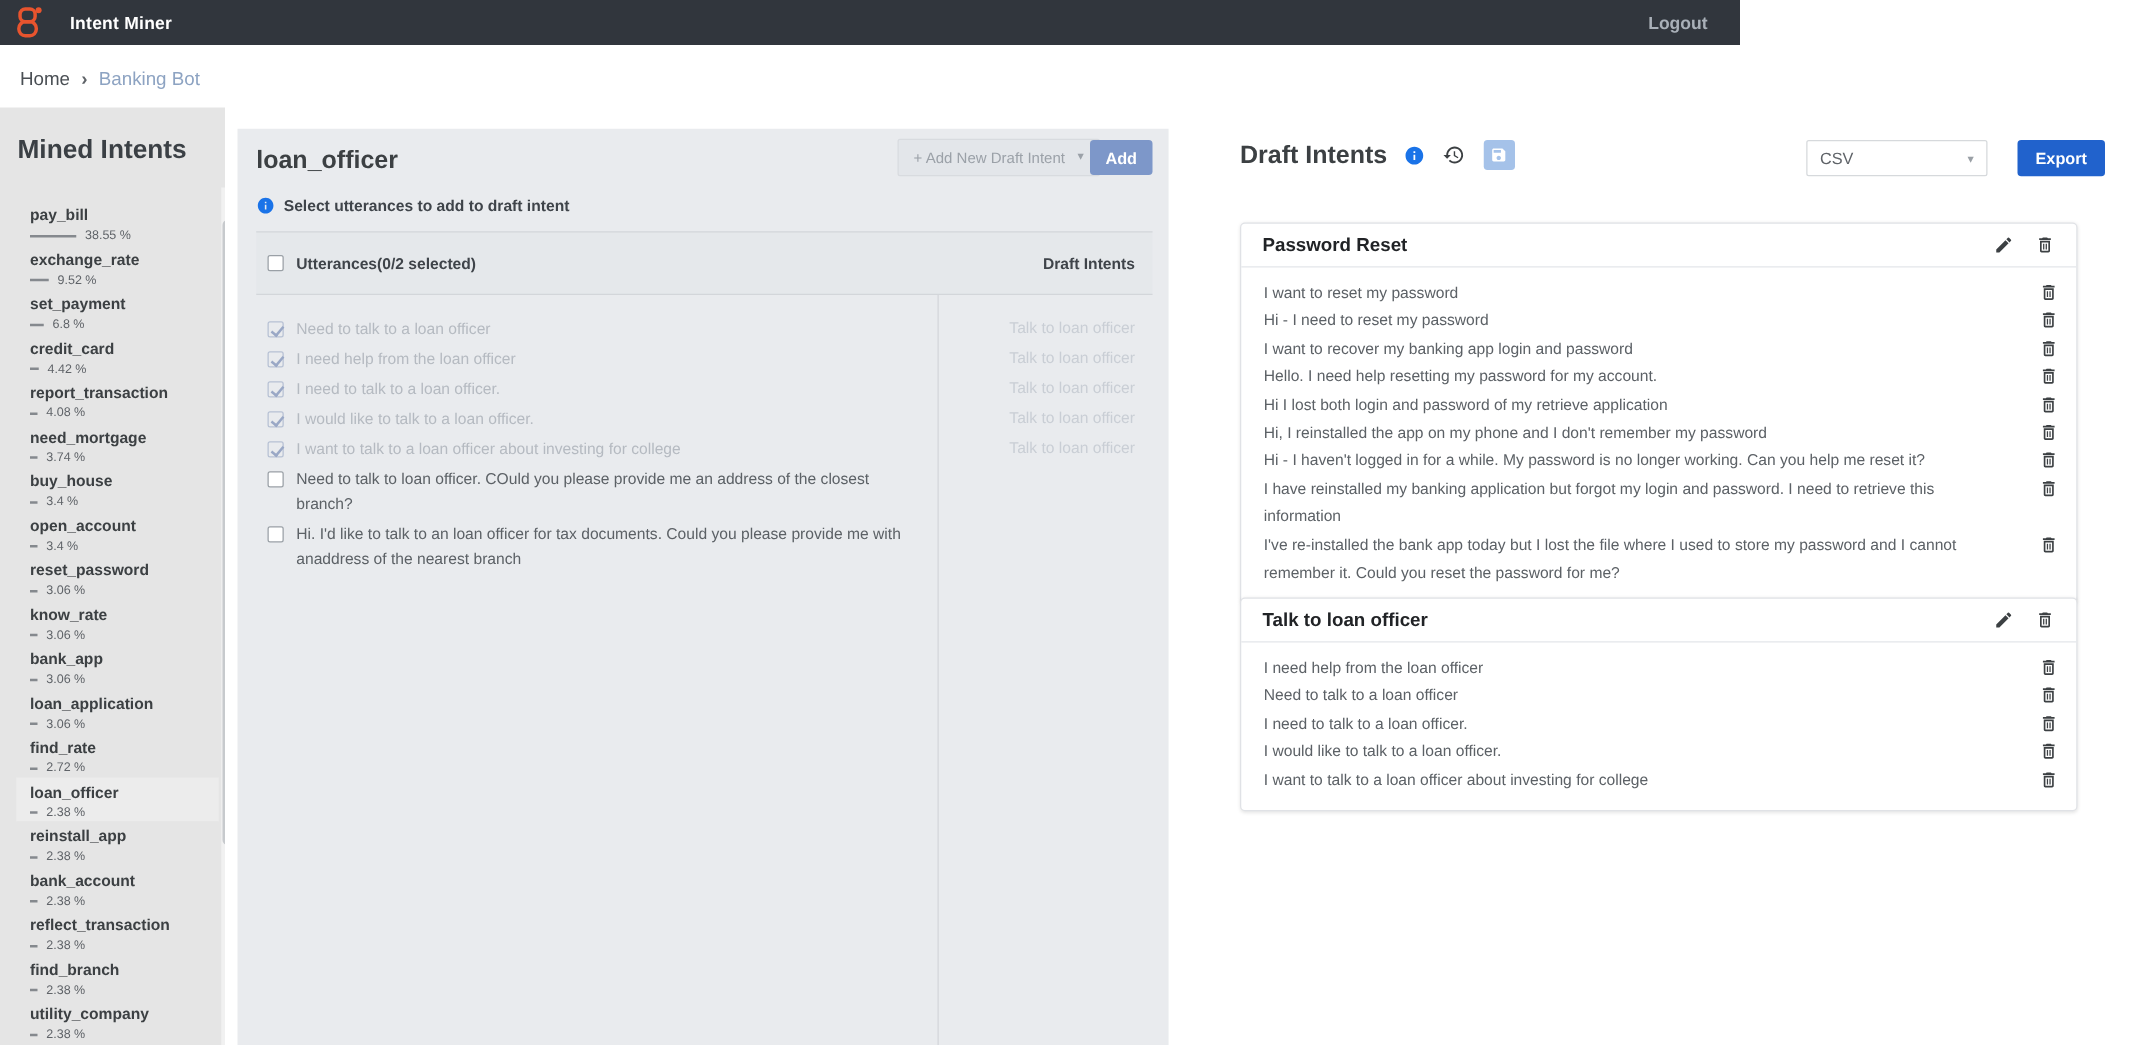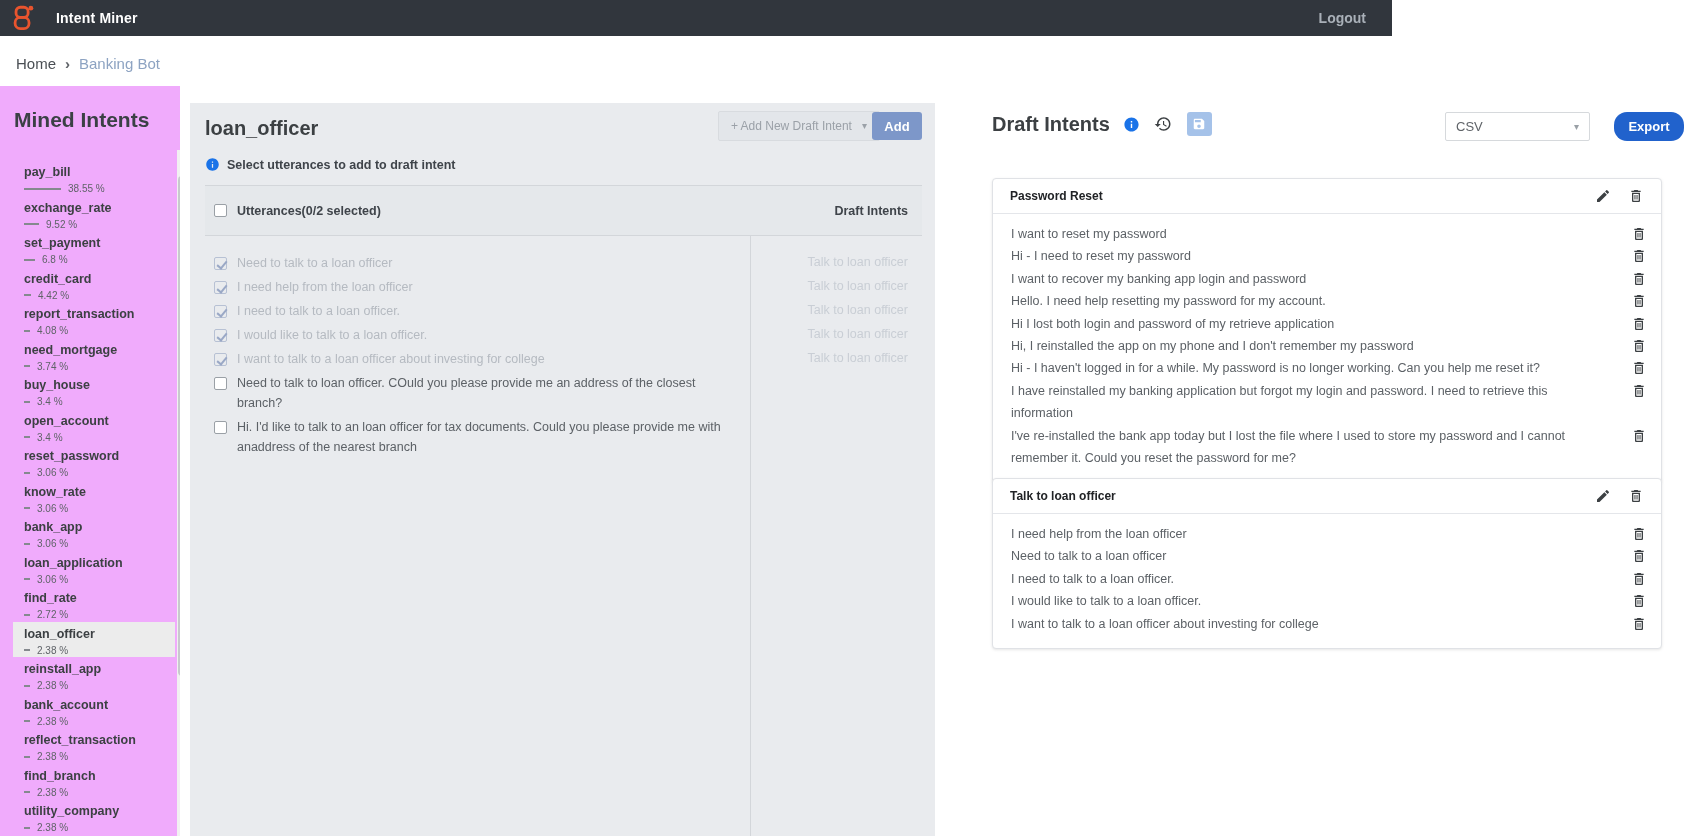--- a/index.html
+++ b/index.html
@@ -27,21 +27,21 @@
     position:absolute; left:0; top:36px; width:1704px; height:54px;
     background:#ffffff; display:flex; align-items:center; padding-left:16px; font-size:15px;
   }
   .bc-home { color:#4a4f54; cursor:pointer; }
   .bc-sep { color:#5f6368; font-weight:700; margin:0 9px; font-size:15px; }
   .bc-current { color:#8da3c2; }
 
   
   .sidebar {
     position:absolute; left:0; top:86px; width:180px; height:750px;
-    background:#f0abfc; overflow:hidden;
+    background:#e5e5e5; overflow:hidden;
   }
   .sidebar-title { margin:22px 0 0 14px; font-size:21px; font-weight:700; color:#3b4045; }
   .side-list { position:absolute; left:13px; top:64px; width:162px; bottom:0; padding-top:10px; }
   .side-item { height:35.5px; padding:5px 0 0 11px; cursor:pointer; }
   .side-item.selected { background:#ececec; }
   .side-name { font-size:12.5px; font-weight:600; color:#3c4043; line-height:14px; }
   .side-meta { margin-top:4px; display:flex; align-items:center; }
   .side-bar { height:2px; background:#85898e; margin-right:7px; flex:none; }
   .side-pct { font-size:10px; color:#5f6368; }
 
@@ -113,30 +113,30 @@
   .dp-save svg { width:14px; height:14px; }
   .csv-select {
     position:absolute; left:510px; top:22px; width:145px; height:29px;
     background:#ffffff; border:1px solid #d6d9dc; border-radius:2px;
     display:flex; align-items:center; padding:0 10px; font-size:13px; color:#5f6368; cursor:pointer;
   }
   .csv-select .chev { margin-left:auto; font-size:10px; color:#9aa0a6; }
   .export-btn {
     position:absolute; left:679px; top:22px; width:70px; height:29px;
     background:#2162cc; color:#ffffff; font-size:13px; font-weight:700;
-    border:none; border-radius:13px; cursor:pointer; font-family:inherit;
+    border:none; border-radius:3px; cursor:pointer; font-family:inherit;
   }
 
   .card {
     position:absolute; left:57px; width:670px;
     background:#ffffff; border:1px solid #e0e2e6; border-radius:4px;
     box-shadow:0 1px 3px rgba(0,0,0,.10);
   }
   .card-header { display:flex; align-items:center; height:35px; padding:0 17px; border-bottom:1px solid #e4e6ea; }
-  .card-title { flex:1; font-size:12px; font-weight:700; color:#212326; }
+  .card-title { flex:1; font-size:15px; font-weight:700; color:#212326; }
   .icon-btn { background:none; border:none; padding:0; color:#3c4043; cursor:pointer; }
   .card-header .icon-btn svg { width:16px; height:16px; }
   .card-header .icon-btn + .icon-btn { margin-left:17px; }
   .card-rows { padding:9px 14px 13px 18px; }
   .card-row { display:flex; align-items:flex-start; }
   .card-row-text { flex:1; font-size:12.5px; color:#5c6166; line-height:22.4px; padding-right:40px; }
   .card-row .icon-btn { margin-top:3px; }
   .card-row .icon-btn svg { width:16px; height:16px; }
 </style>
 </head>

